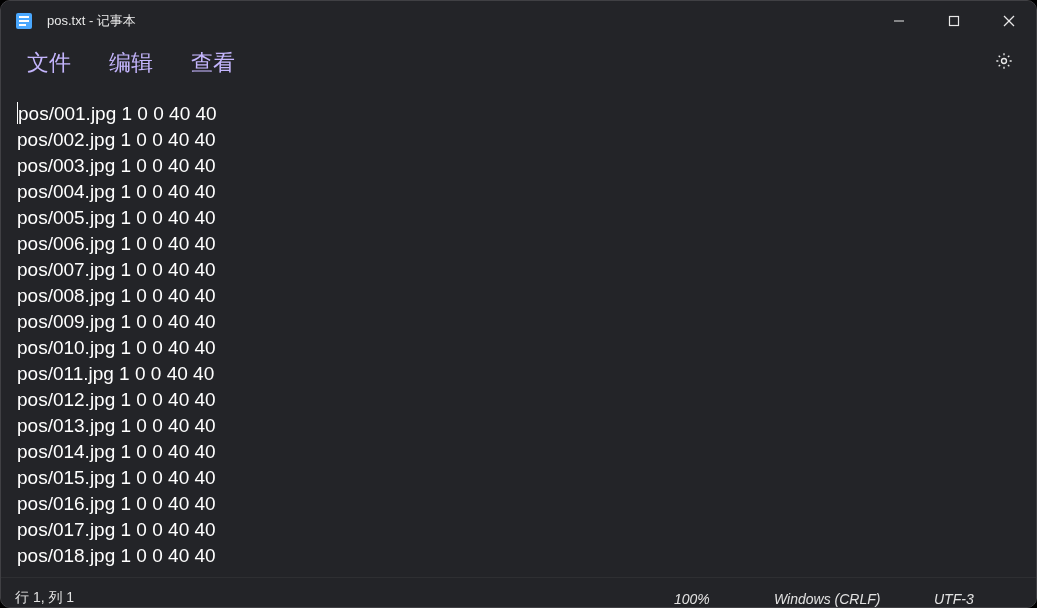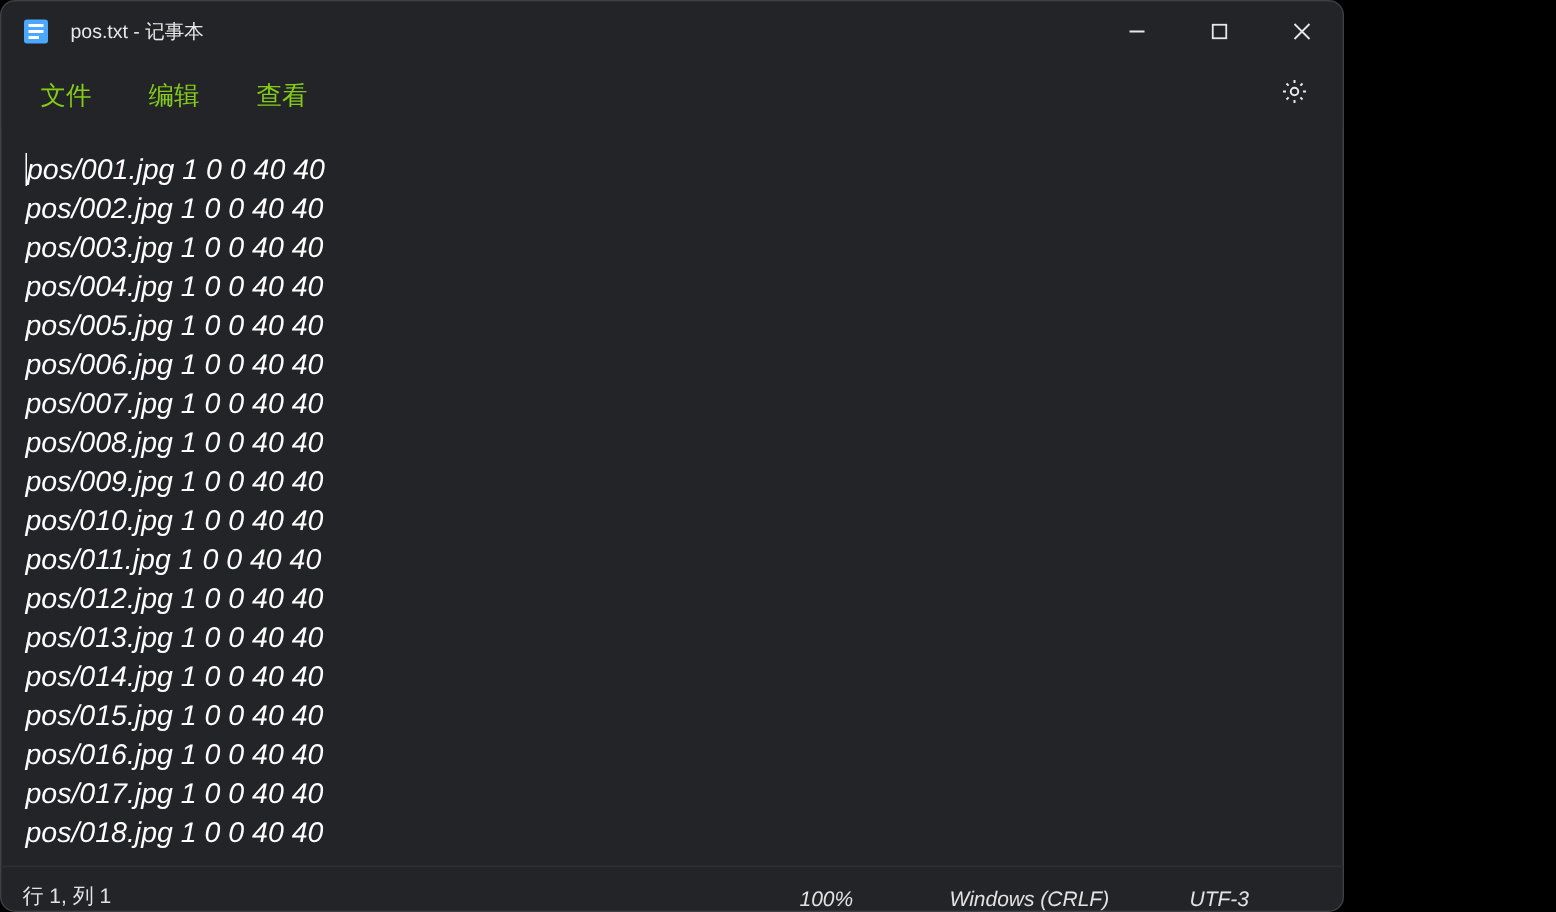--- a/index.html
+++ b/index.html
@@ -5,21 +5,21 @@
   * { margin: 0; padding: 0; box-sizing: border-box; }
   body {
     width: 1037px;
     height: 608px;
     background: #000;
     font-family: "Microsoft YaHei", "Segoe UI", sans-serif;
     overflow: hidden;
     color: #e8e8e8;
   }
   .window {
-    width: 896px;
+    width: 1037px;
     height: 608px;
     background: #232428;
     border-radius: 10px;
     display: flex;
     flex-direction: column;
     border: 1px solid #404044;
     overflow: hidden;
   }
   .titlebar {
     height: 40px;
@@ -57,36 +57,35 @@
   .menubar {
     height: 44px;
     display: flex;
     align-items: center;
     padding: 0 12px;
     gap: 10px;
     background: #232428;
   }
   .menu-item {
     padding: 6px 14px;
-    font-size: 17px;
-    color: #84cc16;
+    font-size: 22px;
+    color: #c4b5fd;
     border-radius: 4px;
   }
   .menu-spacer { flex: 1; }
   .settings-btn {
     padding: 6px 10px;
     display: flex;
     align-items: center;
   }
 
   .content-wrap {
     flex: 1;
     position: relative;
     overflow: hidden;
-    font-style: italic;
   }
   .content {
     position: absolute;
     inset: 0;
     padding: 16px 16px 0 16px;
     font-size: 19px;
     line-height: 26px;
     color: #ffffff;
     white-space: pre;
     font-family: "Microsoft YaHei", "Segoe UI", sans-serif;

